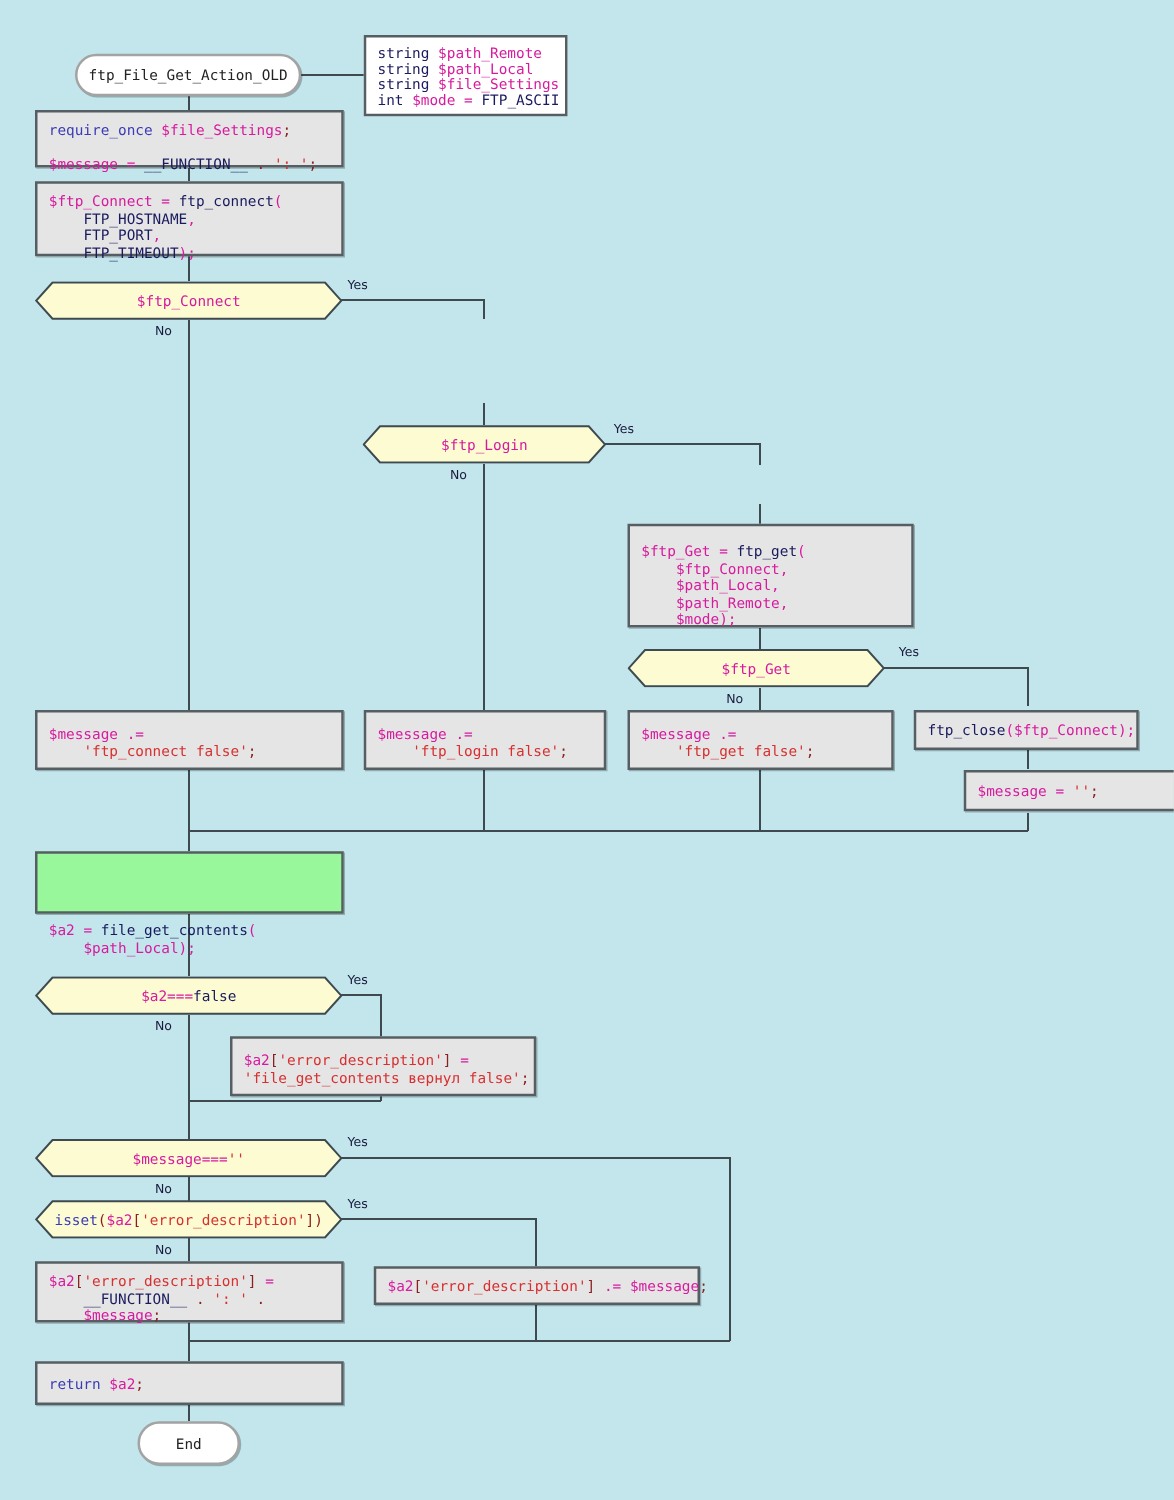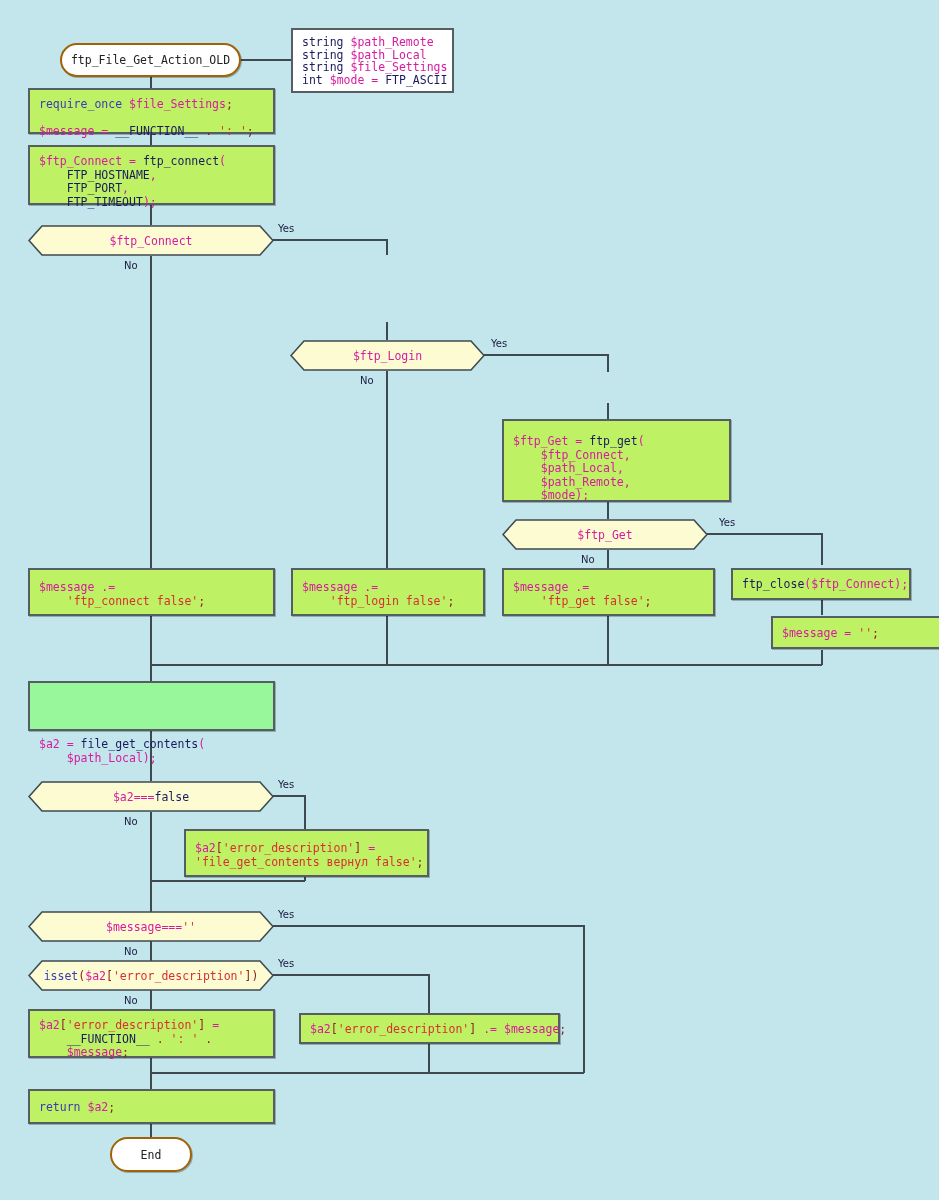--- a/index.html
+++ b/index.html
@@ -9,21 +9,21 @@
     font-family:"DejaVu Sans Mono","Liberation Mono",monospace;
     position:relative;
     overflow:hidden;
   }
   #canvas{position:absolute;inset:0;width:939px;height:1200px;}
   
   #wires{position:absolute;left:0;top:0;width:939px;height:1200px;z-index:1;}
   .node{position:absolute;z-index:2;box-sizing:border-box;}
 
   .proc{
-    background:#bef264;
+    background:#e5e5e5;
     border:2px solid #555f63;
     box-shadow:1px 1px 0 rgba(0,0,0,.25);
   }
   .proc.green{background:#99f79b;}
   .proc .code{
     padding:8px 8px 8px 9px;
     font-size:11.5px;
     line-height:13.5px;
     white-space:pre;
     color:#1a1a5e;
@@ -31,21 +31,21 @@
   .params{
     background:#ffffff;
     border:2px solid #555f63;
   }
   .params .code{
     padding:6px 8px 6px 9px;
     font-size:11.5px;line-height:12.6px;white-space:pre;color:#1a1a5e;
   }
   .term{
     background:#ffffff;
-    border:2px solid #a16207;
+    border:2px solid #a3a3a3;
     border-radius:22px;
     display:flex;align-items:center;justify-content:center;
     font-size:11.5px;color:#222;
     box-shadow:1px 1px 0 rgba(0,0,0,.25);
   }
   .hexwrap{position:absolute;z-index:2;}
   .hexwrap svg{position:absolute;left:0;top:0;}
   .hexlabel{
     position:absolute;left:0;top:0;width:100%;height:100%;
     display:flex;align-items:center;justify-content:center;

